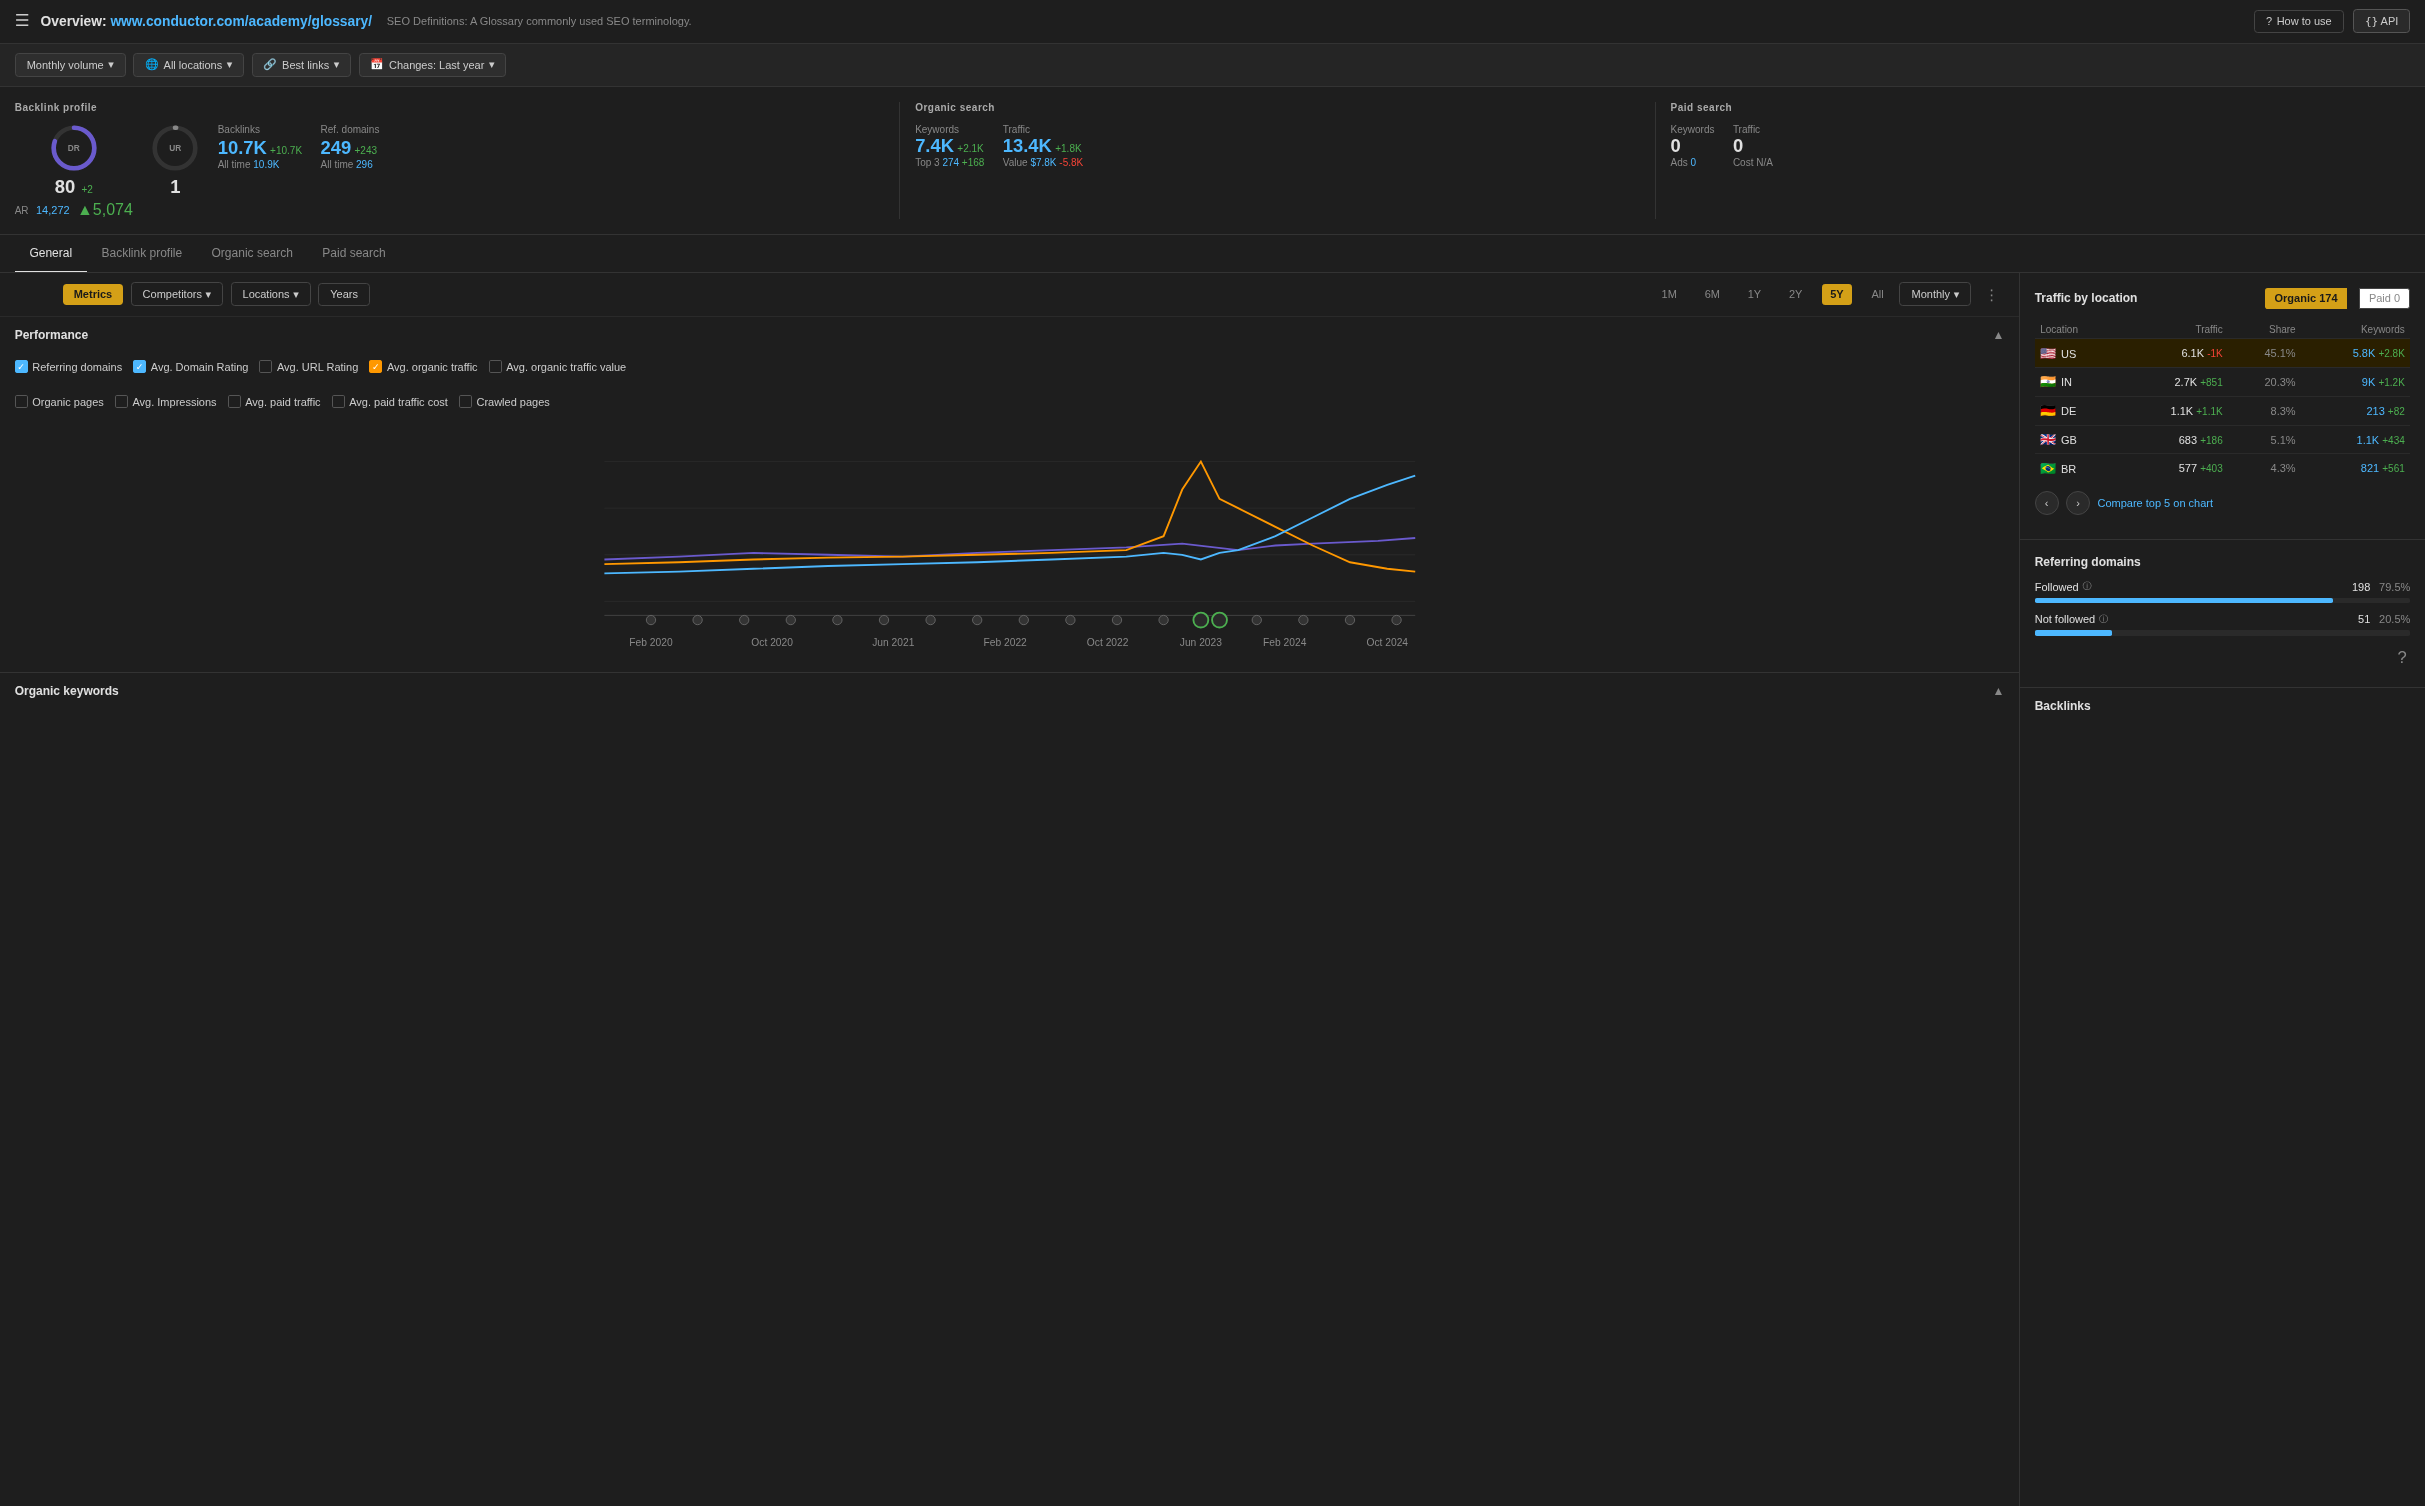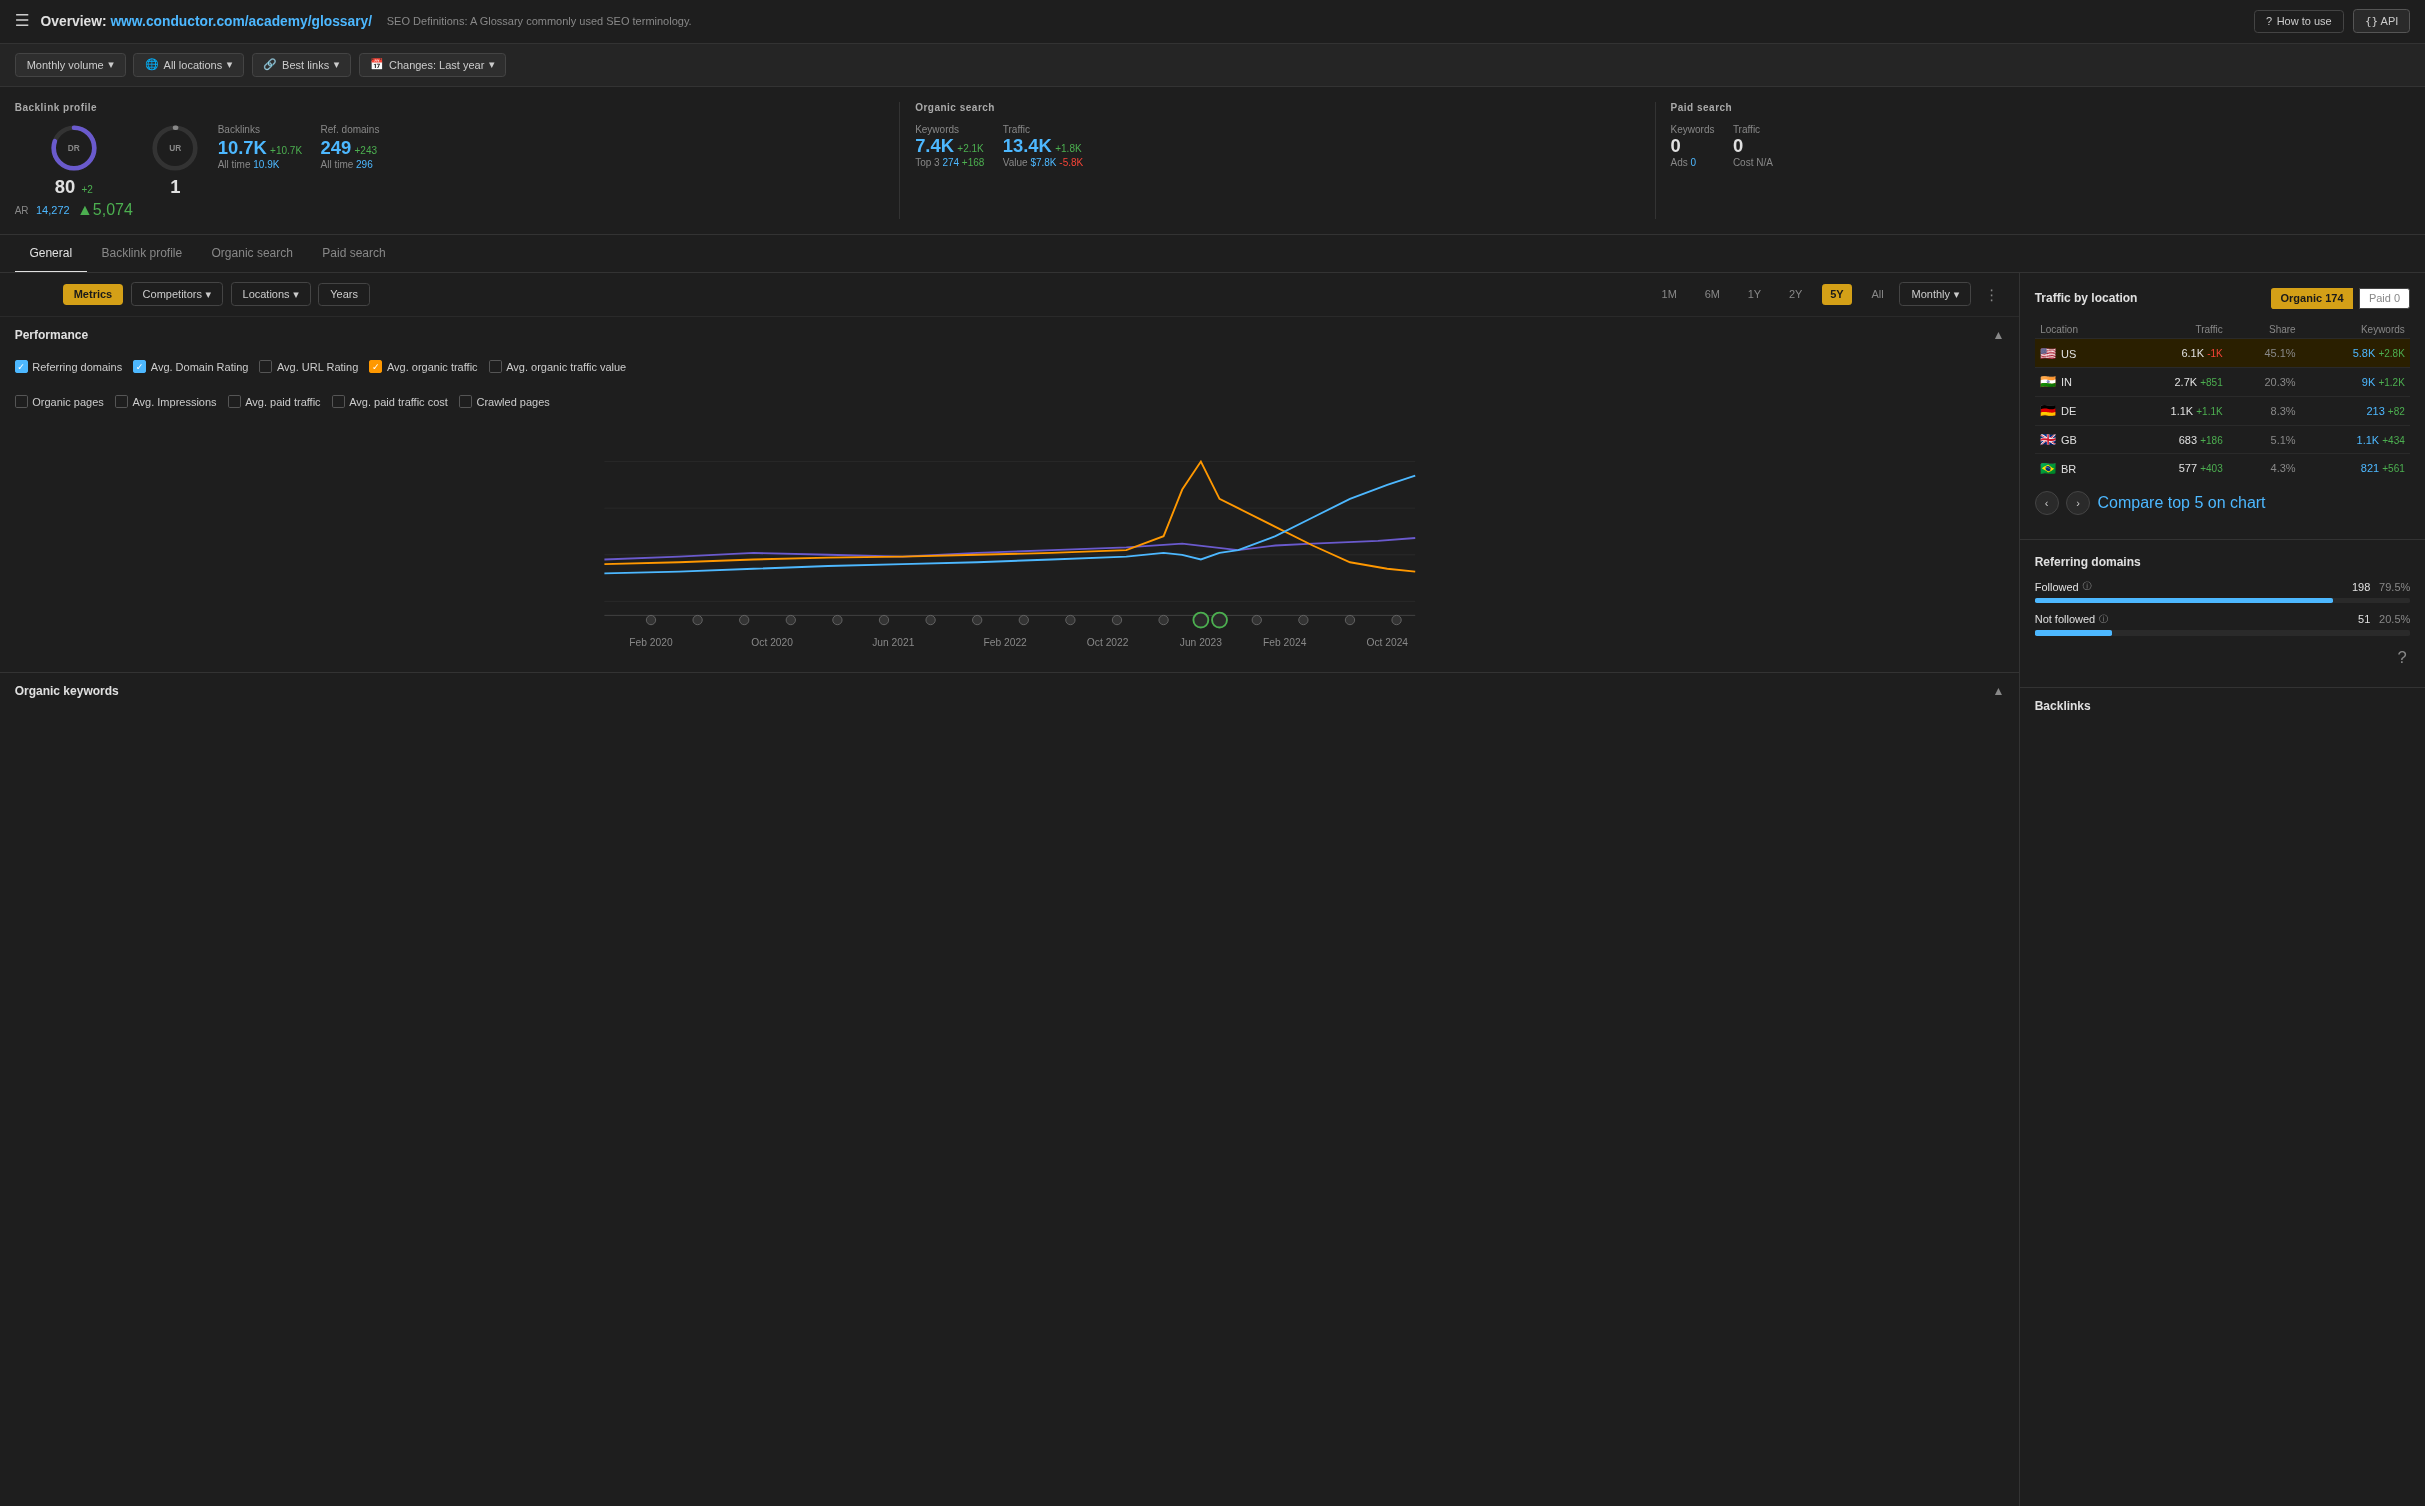--- a/index.html
+++ b/index.html
@@ -69,41 +69,41 @@
     .chart-area { padding: 0 14.7px 14.7px; height: 257px; position: relative; }
     .chart-svg { width: 100%; height: 100%; }
 
     
     .organic-section { border-top: 0.9px solid #333; }
 
     
     .right-section { padding: 14.7px; border-bottom: 0.9px solid #333; }
     .right-section-header { display: flex; justify-content: space-between; align-items: center; margin-bottom: 11px; }
     .right-section-title { font-size: 12px; font-weight: 600; color: #e0e0e0; }
-    .toggle-group { display: flex; gap: 6px; }
+    .toggle-group { display: flex; gap: 12px; }
     .toggle-btn-active { background: #d4a017; color: #1a1a1a; border: none; padding: 3.7px 9.2px; font-size: 11px; font-weight: 600; border-radius: 2.8px 0 0 2.8px; cursor: pointer; }
     .toggle-btn-inactive { background: #ffffff; color: #888; border: 0.9px solid #444; padding: 3.7px 9.2px; font-size: 11px; border-radius: 0 2.8px 2.8px 0; cursor: pointer; }
 
     
     .loc-table { width: 100%; border-collapse: collapse; }
     .loc-table th { color: #888; font-size: 10px; text-align: left; padding: 3.7px 5.5px; font-weight: 500; }
     .loc-table th:not(:first-child) { text-align: right; }
     .loc-table td { padding: 6.4px 5.5px; font-size: 11px; border-top: 0.9px solid #2a2a2a; }
     .loc-table td:not(:first-child) { text-align: right; }
     .loc-row-active { background: #2a1f00; }
     .flag { font-size: 13px; margin-right: 4.6px; }
     .country-name { color: #e0e0e0; font-weight: 500; }
     .traffic-val { color: #e0e0e0; }
     .kw-val { color: #4db8ff; }
     .pos-change { color: #4caf50; font-size: 10px; }
     .neg-change { color: #f44336; font-size: 10px; }
     .share-val { color: #888; }
     .compare-btn-area { display: flex; align-items: center; gap: 7.4px; padding: 9.2px 0; }
     .nav-btn { background: #2a2a2a; border: 0.9px solid #444; color: #ccc; width: 24px; height: 24px; border-radius: 50%; cursor: pointer; display: flex; align-items: center; justify-content: center; font-size: 11px; }
-    .compare-link { color: #4db8ff; font-size: 16px; cursor: pointer; }
+    .compare-link { color: #4db8ff; font-size: 11px; cursor: pointer; }
 
     
     .ref-section { padding: 14.7px; }
     .ref-title { font-size: 12px; font-weight: 600; color: #e0e0e0; margin-bottom: 11px; }
     .ref-bar-item { margin-bottom: 9.2px; }
     .ref-bar-label-row { display: flex; justify-content: space-between; align-items: center; margin-bottom: 3.7px; }
     .ref-bar-label { font-size: 11px; color: #e0e0e0; display: flex; align-items: center; gap: 3.7px; }
     .ref-bar-val { font-size: 11px; color: #e0e0e0; }
     .ref-bar-pct { font-size: 11px; color: #888; }
     .ref-bar-bg { background: #2a2a2a; border-radius: 1.8px; height: 5.5px; width: 100%; }

